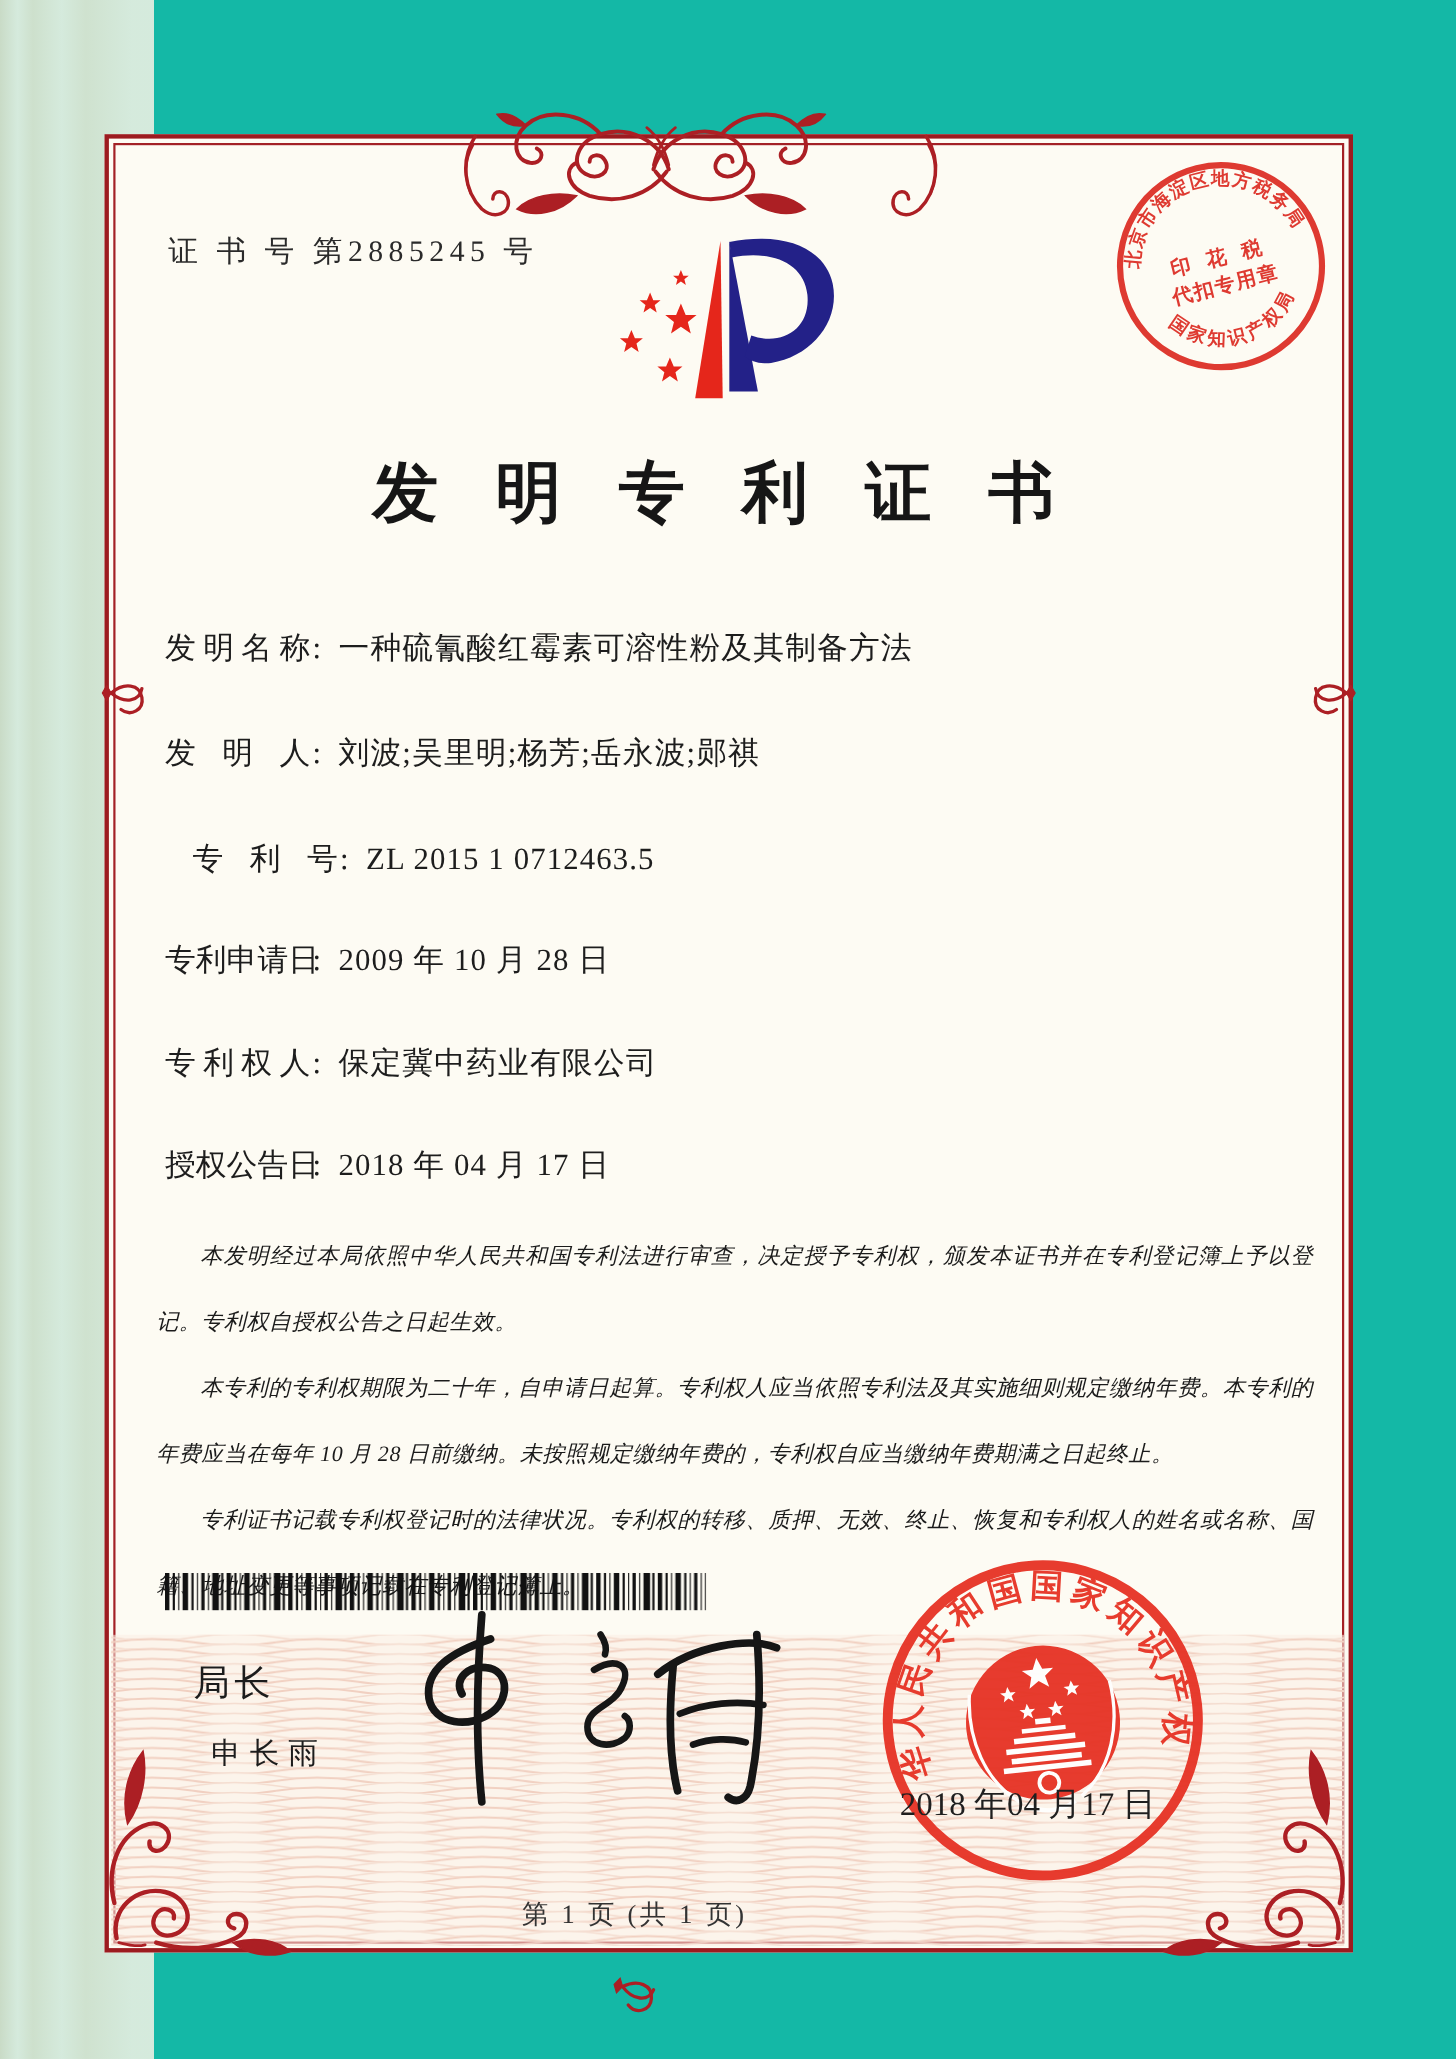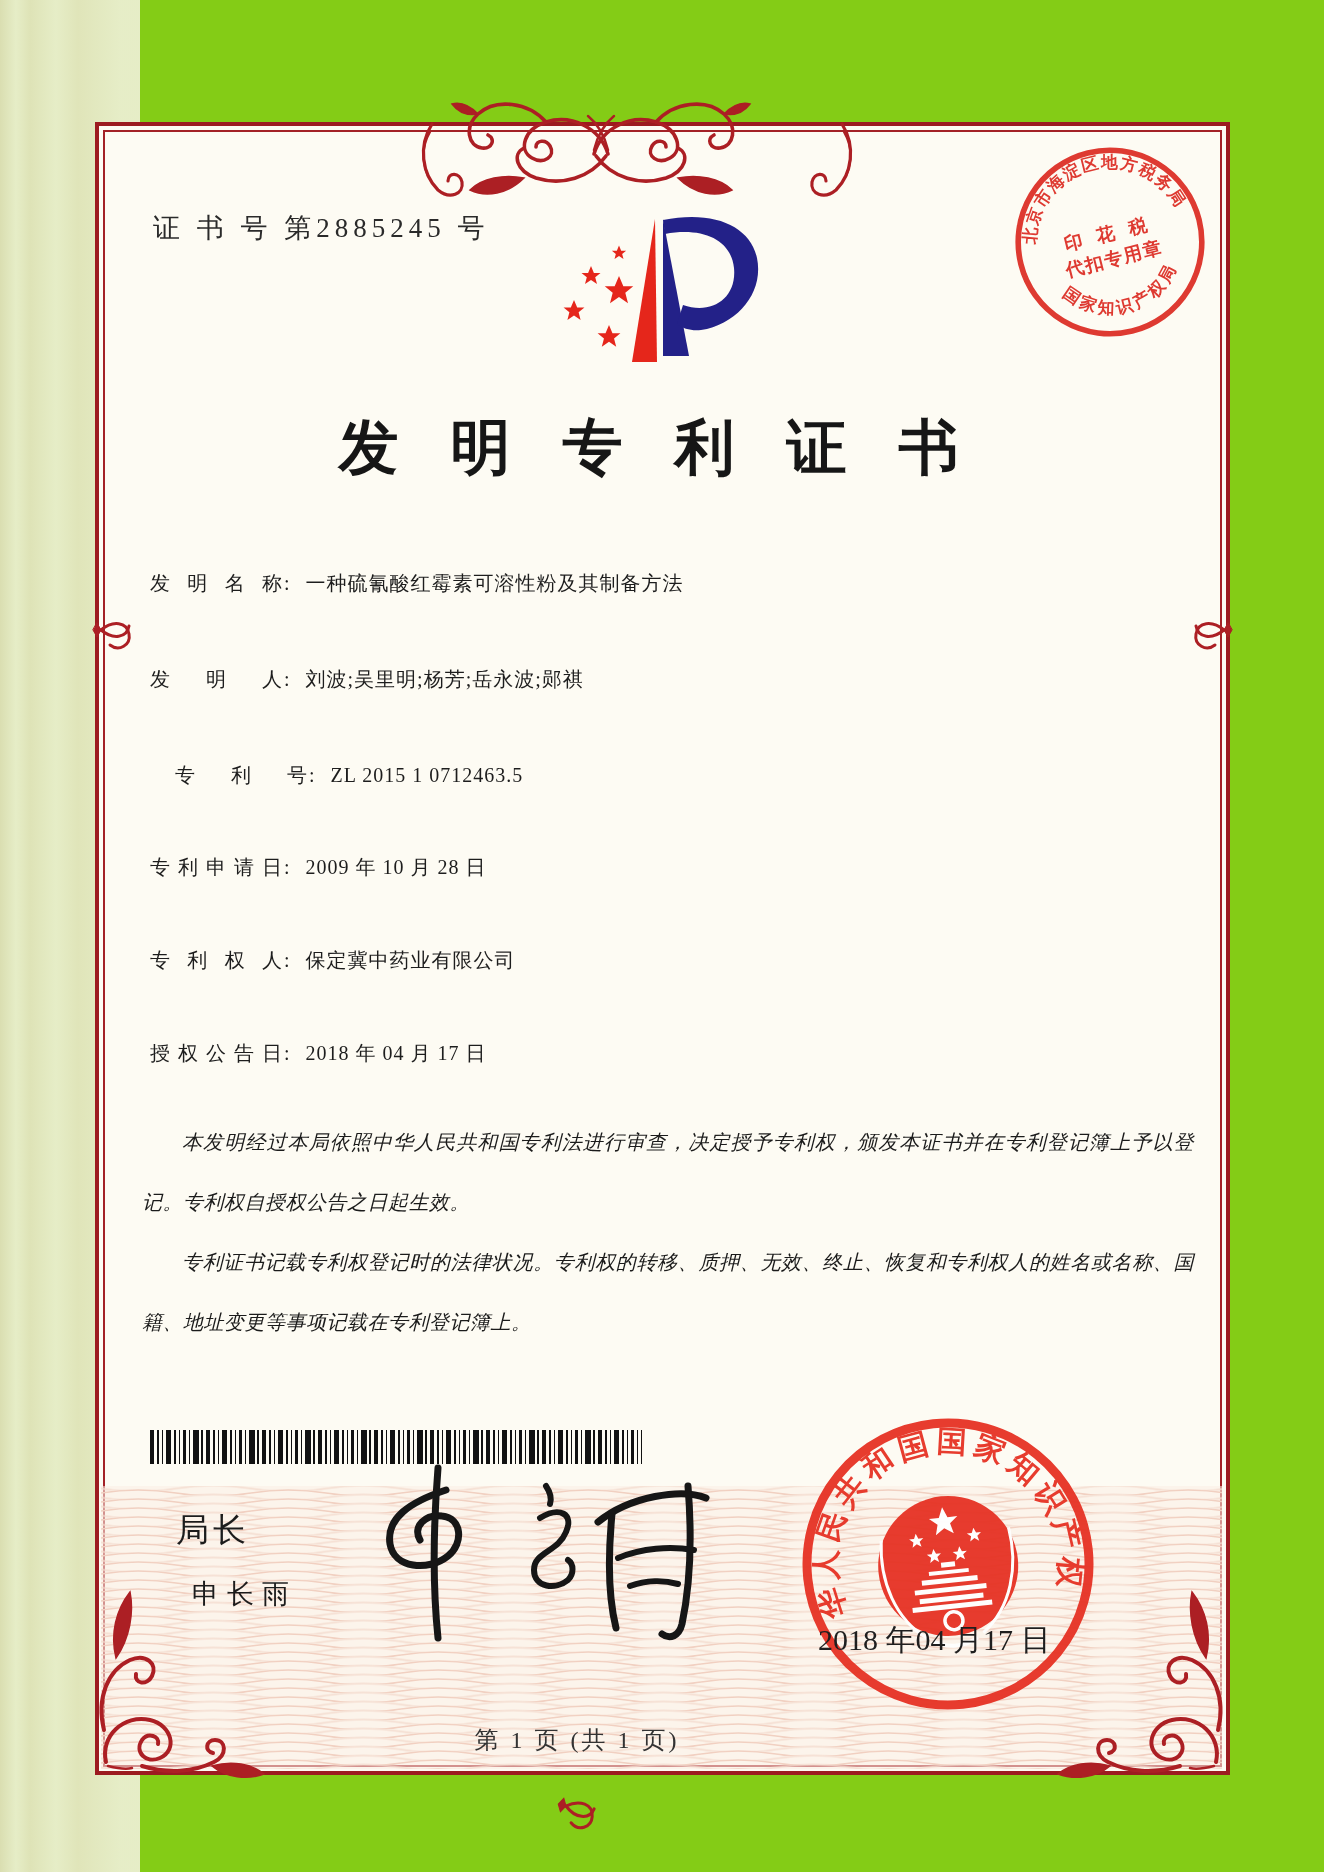--- a/index.html
+++ b/index.html
@@ -1,35 +1,35 @@
 <!DOCTYPE html>
 <html><head>
 <meta charset="utf-8">
 <style>
   html,body{margin:0;padding:0;background:#d8d4c6;}
   .page{
     position:relative;width:1324px;height:1872px;margin:0 auto;
-    background:#84cc16;overflow:hidden;
+    background:#14b8a6;overflow:hidden;
     font-family:"Liberation Serif","DejaVu Serif",serif;color:#222;
   }
   .edge-shade{
     position:absolute;left:0;top:0;width:140px;height:100%;
     background:linear-gradient(90deg,#e9e1cc 0px,#f7f3e6 16px,#eee7d3 30px,#f7f3e6 56px,#f0e9d6 78px,#f7f3e6 120px);
     opacity:.85;
   }
   .frame{position:absolute;left:95px;top:122px;width:1127px;height:1645px;border:4px solid #9c1b20;background:#fdfbf3;}
   .frame-inner{position:absolute;inset:4px;border:2px solid #a32126;}
   .waves{position:absolute;left:101px;top:1486px;width:1121px;height:283px;}
   .cert-no{position:absolute;left:153px;top:210px;font-size:27px;letter-spacing:5px;color:#2a2a2a;}
   .doc-title{
     position:absolute;left:95px;top:408px;width:1135px;text-align:center;
     font-size:60px;font-weight:bold;letter-spacing:52px;padding-left:24px;box-sizing:border-box;
     color:#161616;
   }
-  .field-row{position:absolute;left:150px;font-size:20px;white-space:nowrap;color:#1d1d1d;}
+  .field-row{position:absolute;left:150px;font-size:28px;white-space:nowrap;color:#1d1d1d;}
   .field-label{display:inline-block;width:132px;text-align:justify;text-align-last:justify;}
   .field-colon{display:inline-block;margin:0 16px 0 2px;}
   .field-value{letter-spacing:1px;}
   .body-text{
     position:absolute;left:142px;top:1112px;width:1052px;
     font-size:20px;line-height:60px;text-align:justify;color:#1b1b1b;letter-spacing:.5px;font-style:italic;
   }
   .body-text p{margin:0;text-indent:2em;}
   .barcode{position:absolute;left:150px;top:1430px;}
   .signer-title{position:absolute;left:176px;top:1508px;font-size:33px;letter-spacing:4px;color:#1c1c1c;}
@@ -157,20 +157,21 @@
   </div>
   <div class="field-row" style="top:947px;">
     <span class="field-label">专利权人</span><span class="field-colon">:</span><span class="field-value">保定冀中药业有限公司</span>
   </div>
   <div class="field-row" style="top:1040px;">
     <span class="field-label">授权公告日</span><span class="field-colon">:</span><span class="field-value">2018 年 04 月 17 日</span>
   </div>
 
   <div class="body-text">
     <p>本发明经过本局依照中华人民共和国专利法进行审查，决定授予专利权，颁发本证书并在专利登记簿上予以登记。专利权自授权公告之日起生效。</p>
+    <p>本专利的专利权期限为二十年，自申请日起算。专利权人应当依照专利法及其实施细则规定缴纳年费。本专利的年费应当在每年 10 月 28 日前缴纳。未按照规定缴纳年费的，专利权自应当缴纳年费期满之日起终止。</p>
     <p>专利证书记载专利权登记时的法律状况。专利权的转移、质押、无效、终止、恢复和专利权人的姓名或名称、国籍、地址变更等事项记载在专利登记簿上。</p>
   </div>
 
   <svg class="barcode" width="492" height="34">
     <defs>
       <pattern id="bc" width="56" height="34" patternUnits="userSpaceOnUse">
         <g fill="#111">
           <rect x="0" width="4" height="34"></rect>
             <rect x="7" width="2" height="34"></rect>
             <rect x="12" width="1" height="34"></rect>

